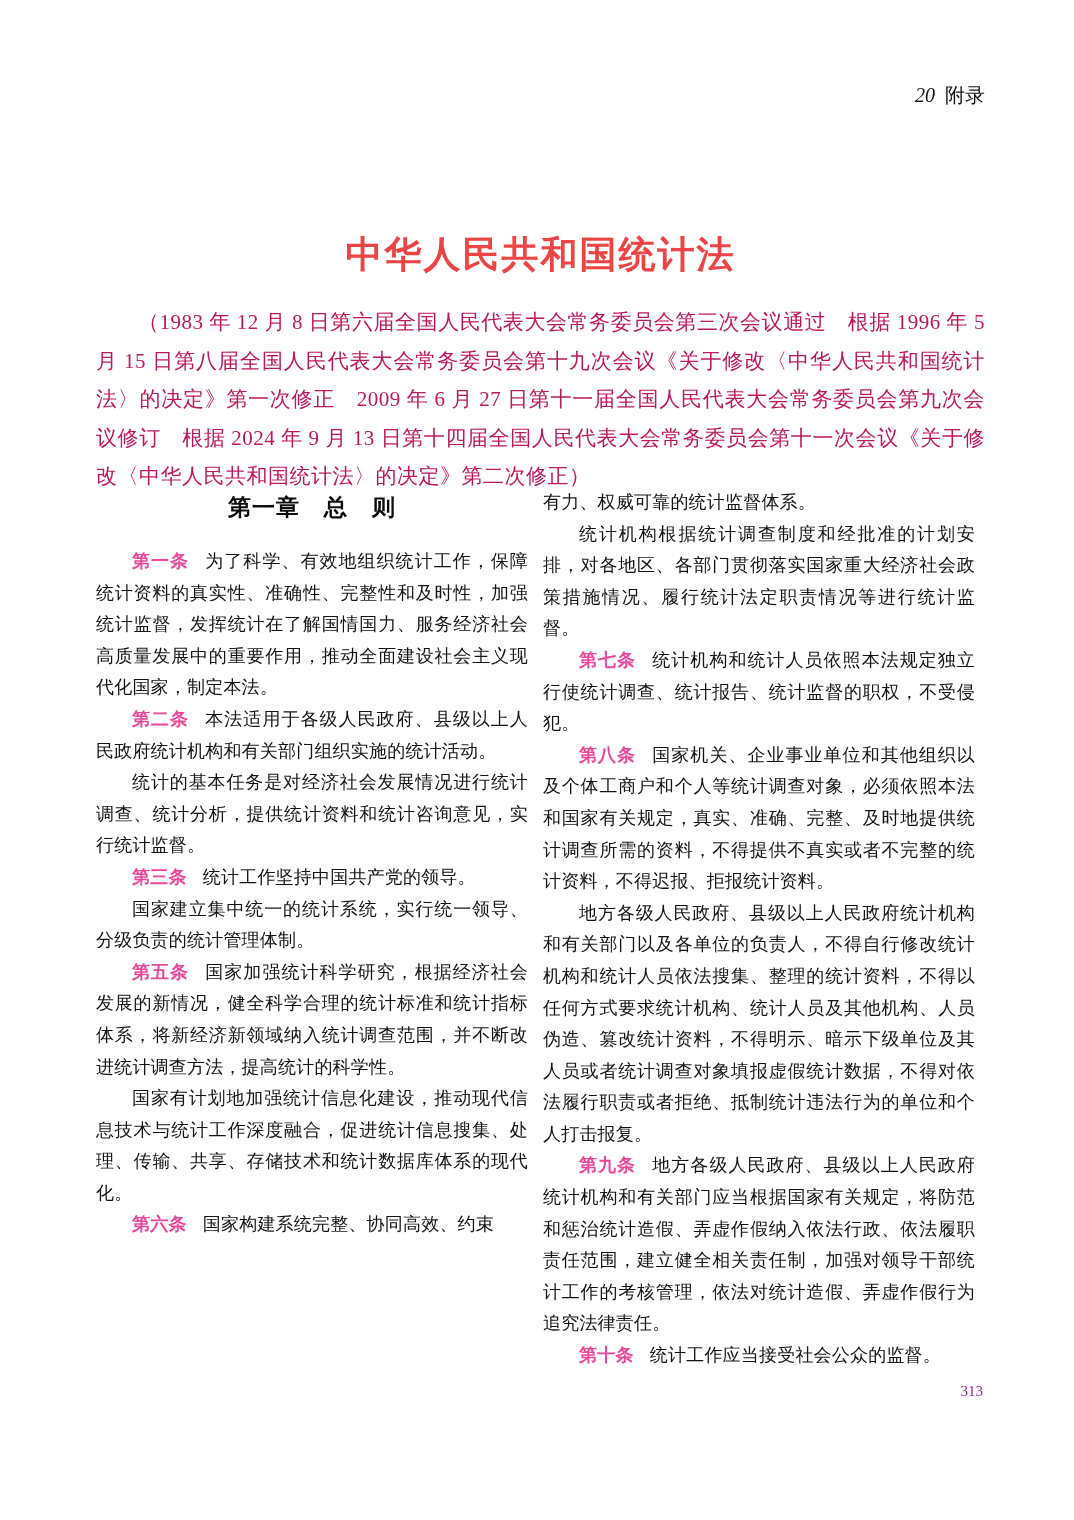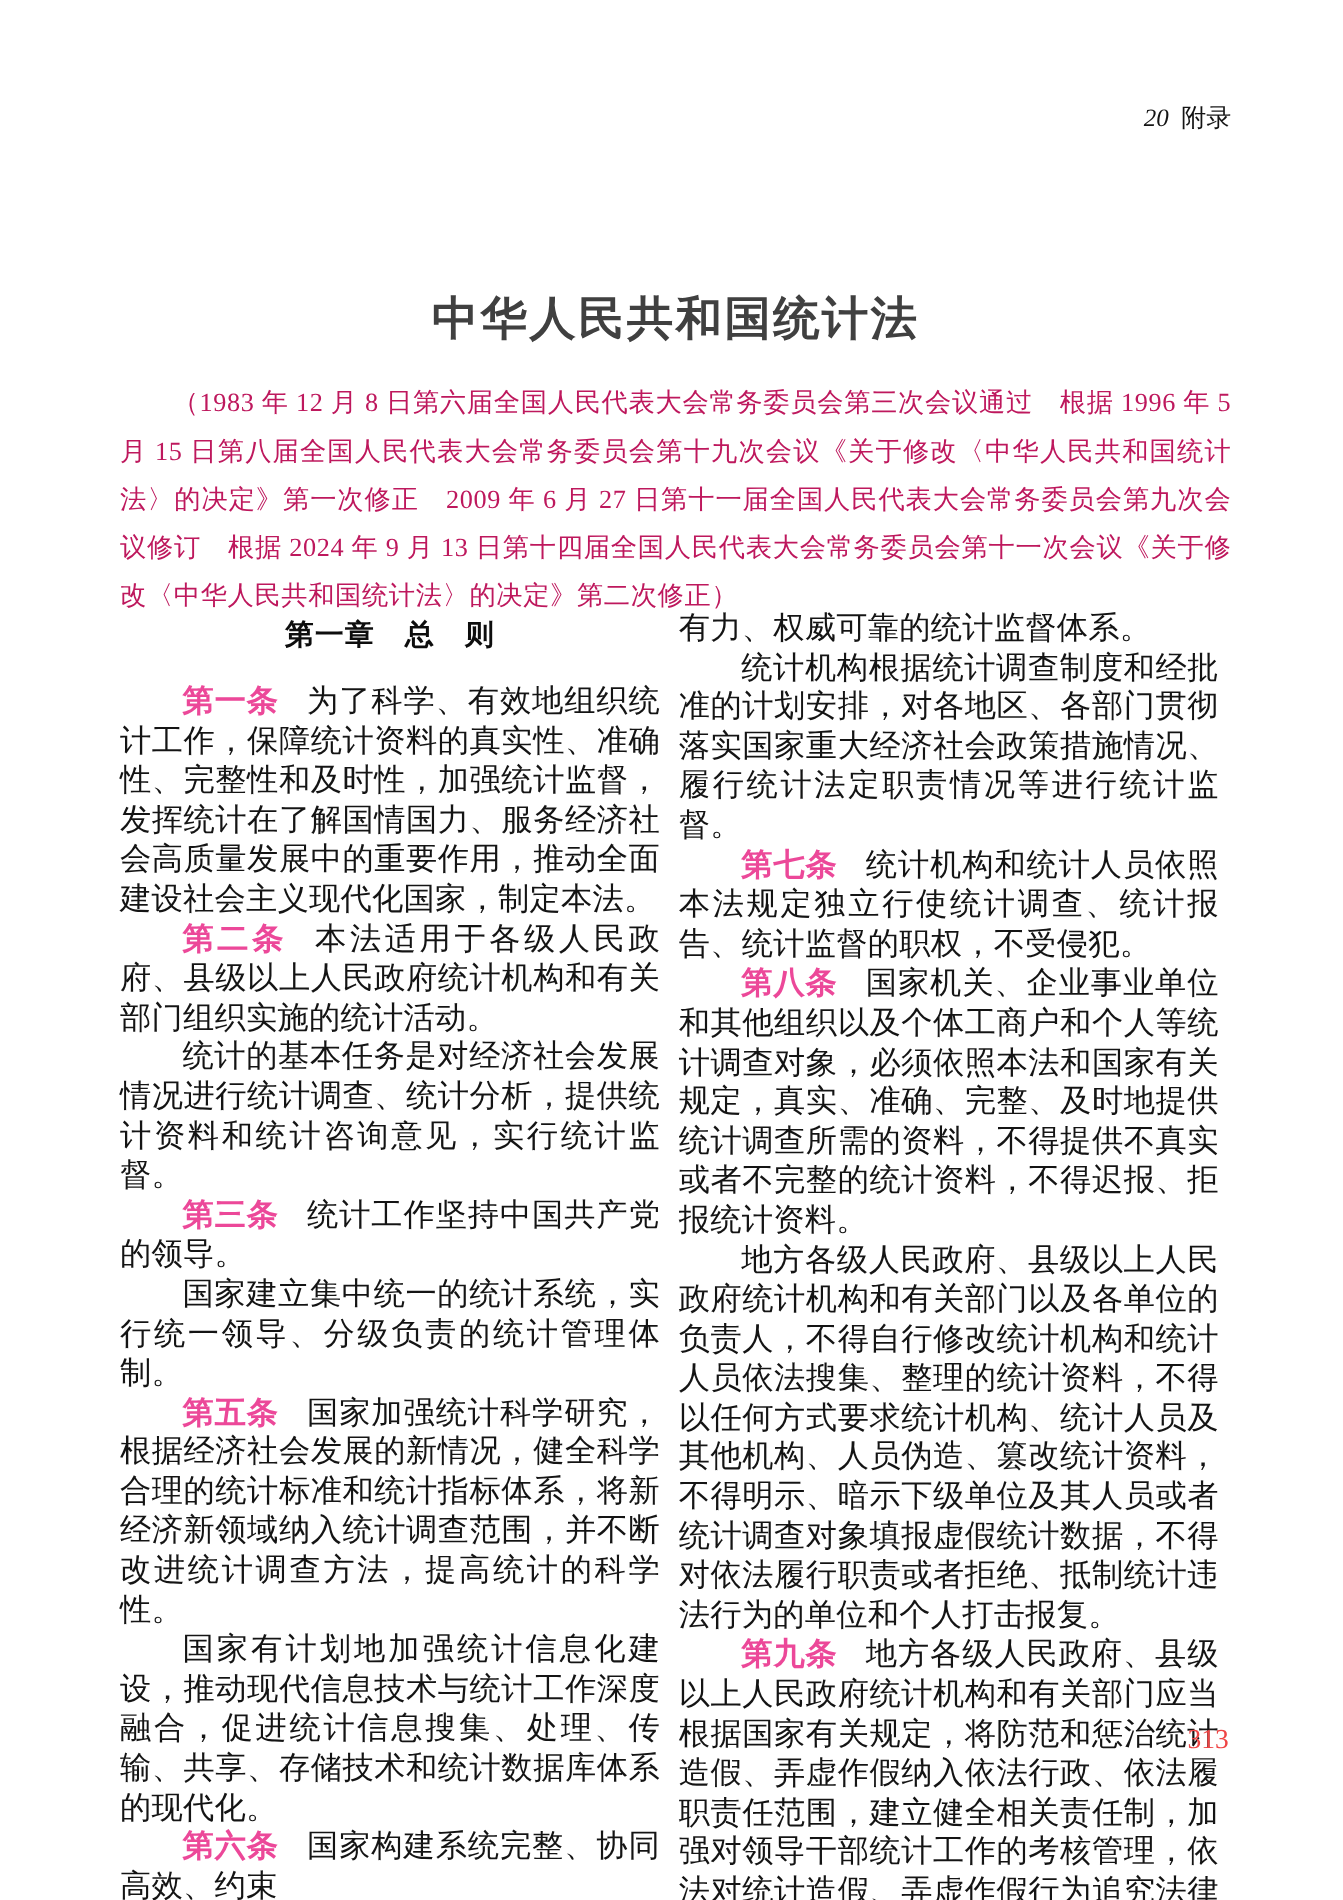--- a/index.html
+++ b/index.html
@@ -21,21 +21,21 @@
   }
   .running-header .num{font-weight:normal;font-style:italic;}
   .running-header .lbl{font-weight:normal;}
 
   
   .law-title{
     position:absolute;top:206px;left:96px;width:889px;
     text-align:center;
     font-family:"Liberation Sans","DejaVu Sans",sans-serif;
     font-weight:bold;font-size:37px;line-height:48px;
-    letter-spacing:2px;color:#404040;
+    letter-spacing:2px;color:#ef4444;
   }
 
   
   .preamble{
     position:absolute;top:282px;left:96px;width:889px;
     font-size:21px;line-height:38.5px;
     text-align:justify;text-justify:inter-character;
     text-indent:2em;color:#be185d;
     letter-spacing:0.5px;
   }
@@ -50,35 +50,35 @@
   .chapter-heading{
     text-align:center;
     font-family:"Liberation Sans","DejaVu Sans",sans-serif;
     font-weight:bold;font-size:23px;line-height:32px;
     margin:4px 0 23px 0;color:#0d0d0d;
     letter-spacing:1px;
   }
 
   .para{
     margin:0;
-    font-size:25px;line-height:31.6px;
+    font-size:18px;line-height:31.6px;
     text-align:justify;text-justify:inter-character;
     text-indent:2em;
     letter-spacing:0.2px;
   }
   .para.cont{text-indent:0;}
   .para .lead{
     font-family:"Liberation Sans","DejaVu Sans",sans-serif;
     font-weight:bold;margin-right:0.9em;color:#ec4899;
   }
 
   
   .folio{
     position:absolute;top:1381px;right:91px;
-    font-size:22px;line-height:20px;color:#ef4444;
+    font-size:15px;line-height:20px;color:#a21caf;
   }
 </style>
 </head>
 <body>
 
 <div class="page">
 
   <div class="running-header">
     <span class="num">20</span>
     <span class="lbl">附录</span>

